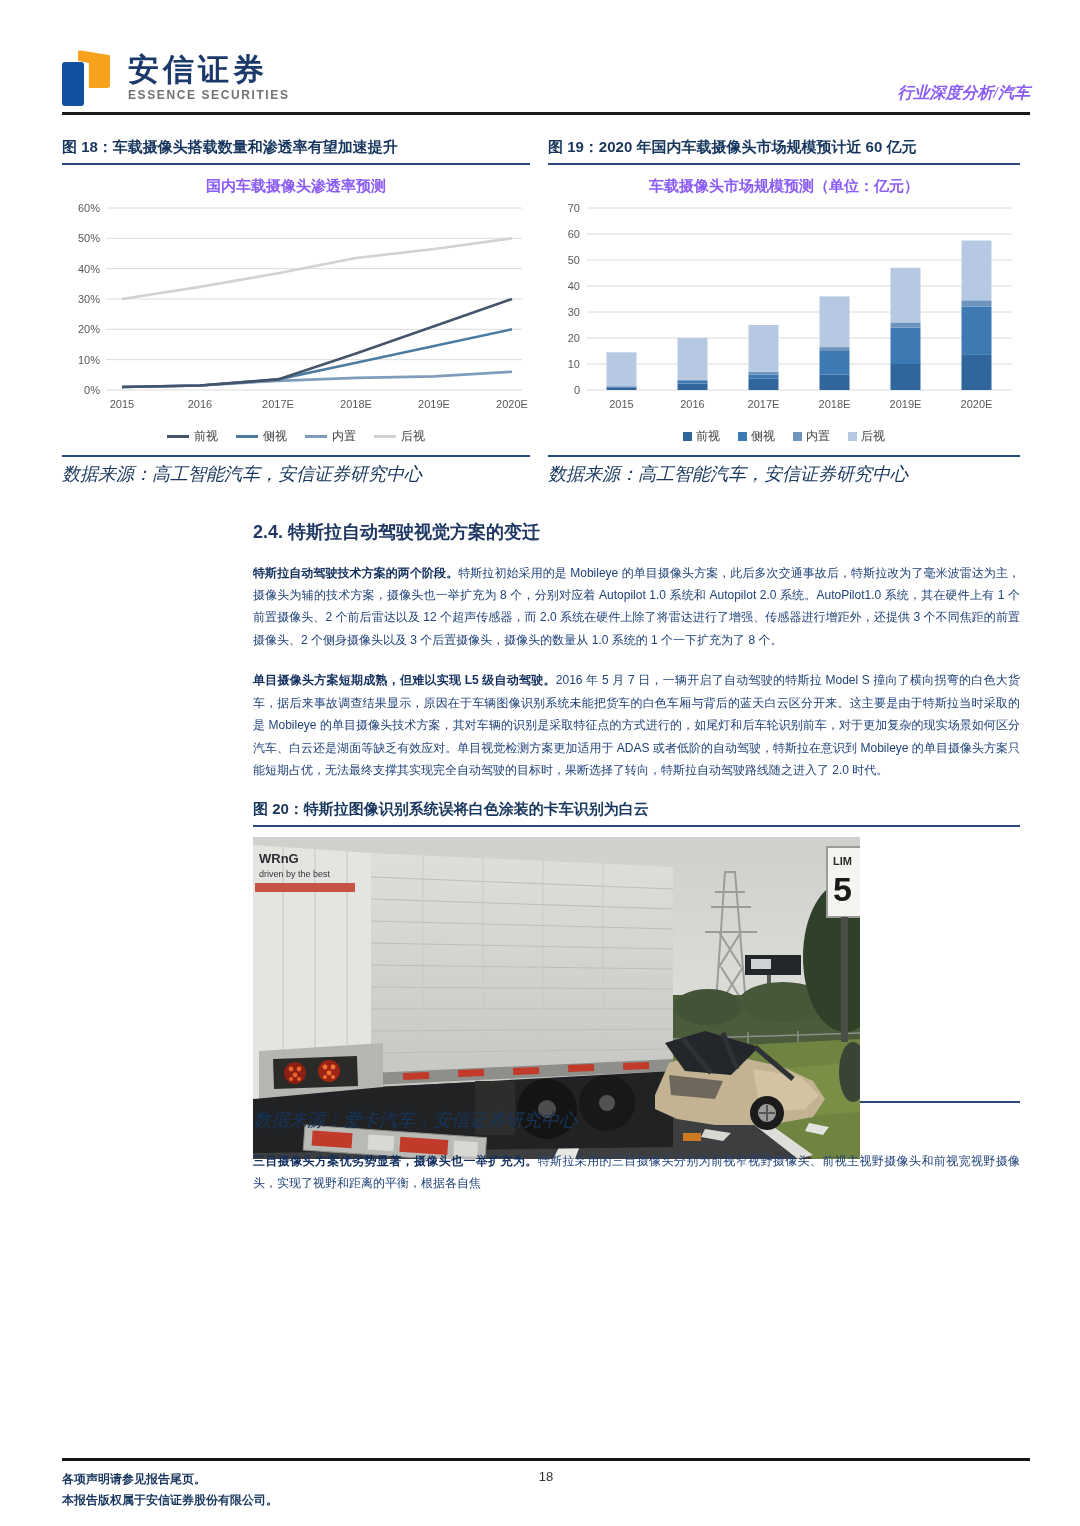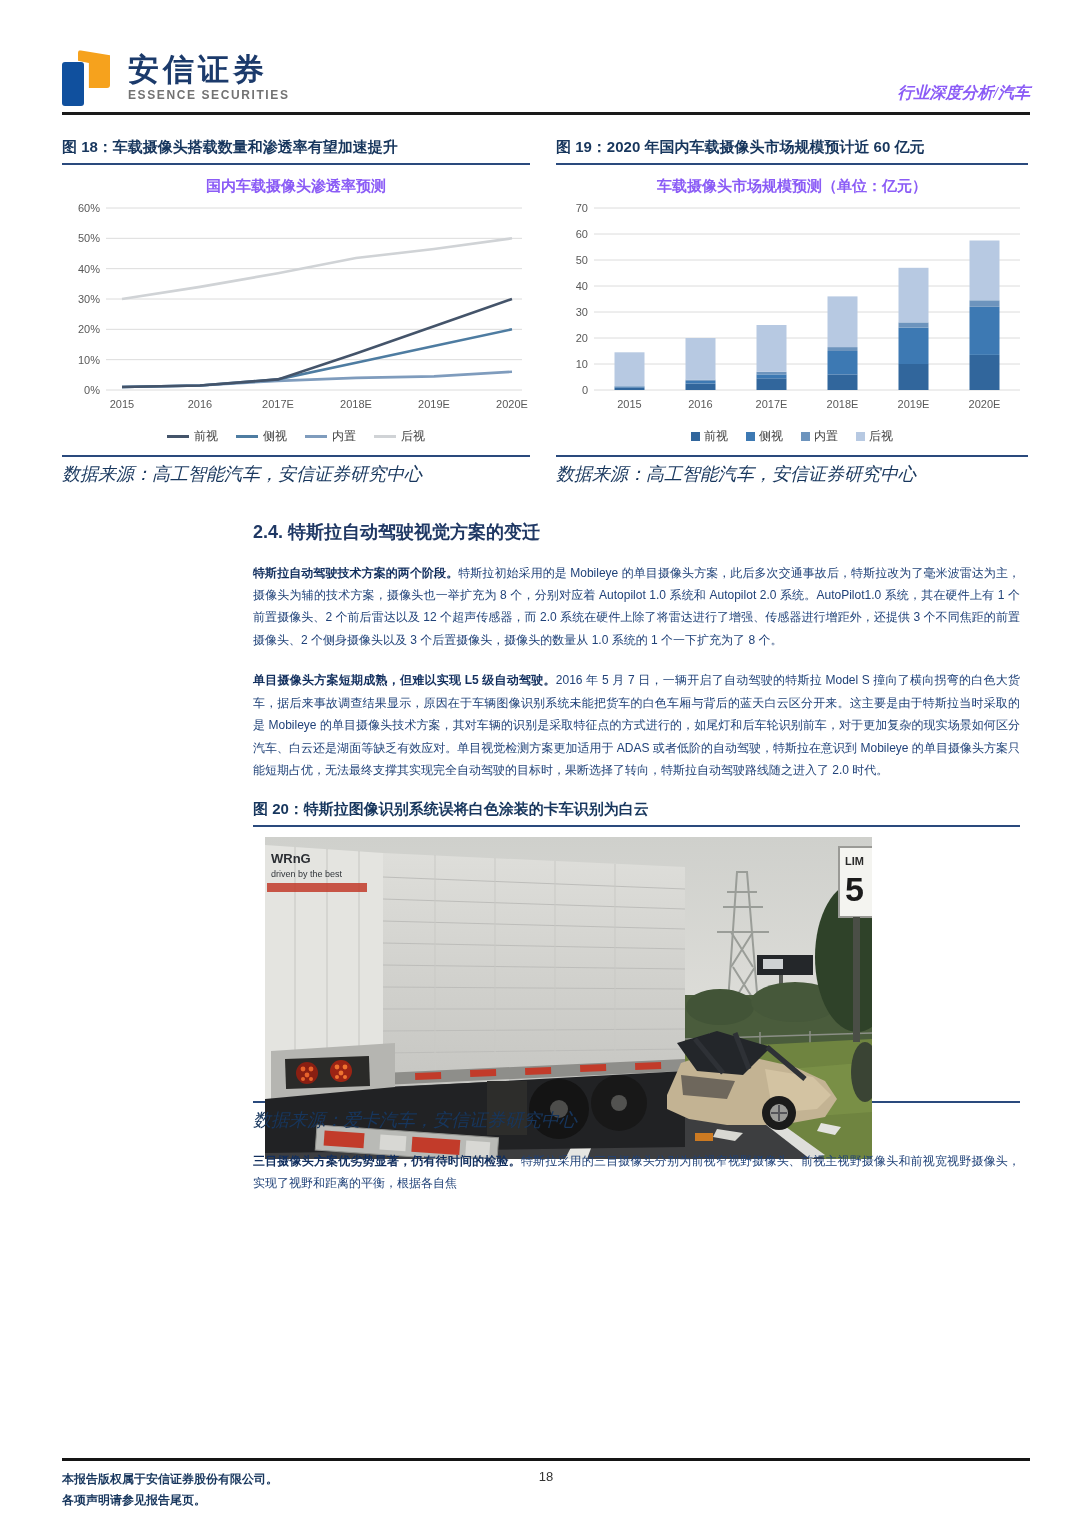--- a/index.html
+++ b/index.html
@@ -13,38 +13,38 @@
   .logo-blue{position:absolute;left:0;top:12px;width:22px;height:44px;background:#10509e;border-radius:3px;}
   .logo-orange{position:absolute;left:16px;top:0;width:32px;height:38px;background:#f6a21d;border-radius:3px;
                clip-path:polygon(0 0,100% 14%,100% 100%,34% 100%,34% 34%,0 28%);}
   .brand-text{line-height:1.05;}
   .brand-cn{font-size:31px;font-weight:bold;color:#1b3a6b;letter-spacing:4px;}
   .brand-en{font-size:12px;font-weight:bold;color:#737373;letter-spacing:1.6px;margin-top:3px;}
   .doc-type{font-family:"Liberation Serif",serif;font-style:italic;font-weight:bold;
             font-size:16px;color:#8b5cf6;padding-bottom:2px;}
   .hdr-rule{height:3px;background:#1a1a1a;margin-top:6px;}
   
-  .figs{display:flex;gap:26px;margin-top:22px;}
+  .figs{display:flex;gap:18px;margin-top:22px;}
   .figcol{display:flex;flex-direction:column;}
   .figcol.left{width:468px;} .figcol.right{width:472px;}
   .fig-caption{font-size:15px;font-weight:bold;color:#17365d;padding-bottom:6px;
                border-bottom:2px solid #2a4a7d;line-height:1.3;}
   .chart-title{text-align:center;font-size:15px;font-weight:bold;color:#8b5cf6;margin:12px 0 2px 0;}
   .legend{display:flex;justify-content:center;gap:18px;align-items:center;font-size:12px;color:#404040;margin:8px 0 10px 0;}
   .legend .sw-line{display:inline-block;width:22px;height:3px;vertical-align:middle;margin-right:5px;}
   .legend .sw-sq{display:inline-block;width:9px;height:9px;vertical-align:middle;margin-right:4px;}
   .fig-source{border-top:2px solid #2a4a7d;padding-top:5px;font-family:"Liberation Serif",serif;
               font-style:italic;font-size:18px;color:#17365d;}
   
   .content{margin-left:191px;width:767px;margin-top:26px;}
   h2.sec{font-size:18px;font-weight:bold;color:#1f3864;margin:8px 0 18px 0;}
   p.body{font-size:12px;line-height:1.87;text-align:justify;margin:0 0 18px 0;color:#1f4178;}
   p.body b{color:#122f5e;}
   .fig20{margin:10px 0 18px 0;}
-  .photo-wrap{margin:10px 0 8px 12px;width:607px;height:256px;}
+  .photo-wrap{margin:10px 0 8px 0;width:607px;height:256px;}
   .photo-wrap svg{display:block;}
   
   .ftr{margin-top:auto;}
   .ftr-rule{height:3px;background:#151515;}
   .ftr-row{position:relative;padding:8px 0 14px 0;}
   .ftr-left{font-size:12px;font-weight:bold;color:#17365d;font-family:"Liberation Serif",serif;line-height:1.8;}
   .ftr-page{position:absolute;left:0;right:0;top:8px;text-align:center;font-size:13px;color:#333;}
   svg text{font-family:"Liberation Sans",sans-serif;}
 </style>
 </head>
@@ -324,26 +324,26 @@
             <text x="580" y="28" font-size="11" font-weight="bold" fill="#2a2a2a">LIM</text>
             <text x="580" y="64" font-size="34" font-weight="bold" fill="#1a1a1a">5</text>
             <rect x="588" y="80" width="7" height="125" fill="#4a4e46"></rect>
             <ellipse cx="600" cy="235" rx="14" ry="30" fill="#3a4434"></ellipse>
           </g>
         </svg>
       </div>
       <div class="fig-source" style="width:767px">数据来源：爱卡汽车，安信证券研究中心</div>
     </div>
 
-    <p class="body"><b>三目摄像头方案优劣势显著，仍有待时间的检验。</b><span>特斯拉采用的三目摄像头分别为前视窄视野摄像头、前视主视野摄像头和前视宽视野摄像头，实现了视野和距离的平衡，根据各自焦</span></p>
+    <p class="body"><b>三目摄像头方案优劣势显著，摄像头也一举扩充为。</b><span>特斯拉采用的三目摄像头分别为前视窄视野摄像头、前视主视野摄像头和前视宽视野摄像头，实现了视野和距离的平衡，根据各自焦</span></p>
   </div>
 
   <div class="ftr">
     <div class="ftr-rule"></div>
     <div class="ftr-row">
       <div class="ftr-left">
+        <div>各项声明请参见报告尾页。</div>
         <div>本报告版权属于安信证券股份有限公司。</div>
-        <div>各项声明请参见报告尾页。</div>
       </div>
       <div class="ftr-page">18</div>
     </div>
   </div>
 </div>
 
 </body></html>

